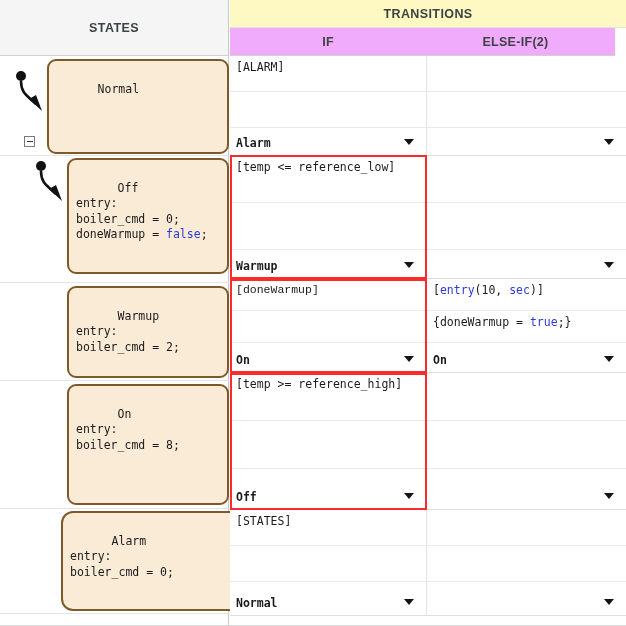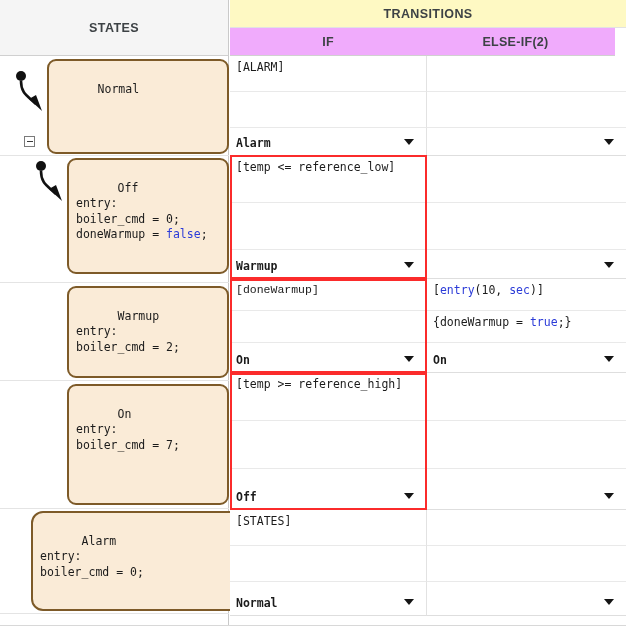--- a/index.html
+++ b/index.html
@@ -197,24 +197,24 @@
 
     <div class="state-box" style="left:67px; top:230px; width:162px; height:92px;">
       <span><span>Warmup</span>
 <span>entry:</span>
 <span>boiler_cmd = 2;</span></span>
     </div>
 
     <div class="state-box" style="left:67px; top:328px; width:162px; height:121px;">
       <span><span>On</span>
 <span>entry:</span>
-<span>boiler_cmd = 7;</span></span>
-    </div>
-
-    <div class="state-box" style="left:31px; top:455px; width:214px; height:100px;border-radius:12px;">
+<span>boiler_cmd = 8;</span></span>
+    </div>
+
+    <div class="state-box" style="left:61px; top:455px; width:214px; height:100px;border-radius:12px;">
       <span><span>Alarm</span>
 <span>entry:</span>
 <span>boiler_cmd = 0;</span></span>
     </div>
 
     <svg class="def-arrow" style="left:12px; top:14px;" width="42" height="48" viewBox="0 0 42 48">
       <circle cx="9" cy="6" r="5" fill="#111"></circle>
       <path d="M9 11 C 9 24, 16 26, 24 34" stroke="#111" stroke-width="2.6" fill="none"></path>
       <polygon points="17,29 30,41 24,25" fill="#111"></polygon>
     </svg>

